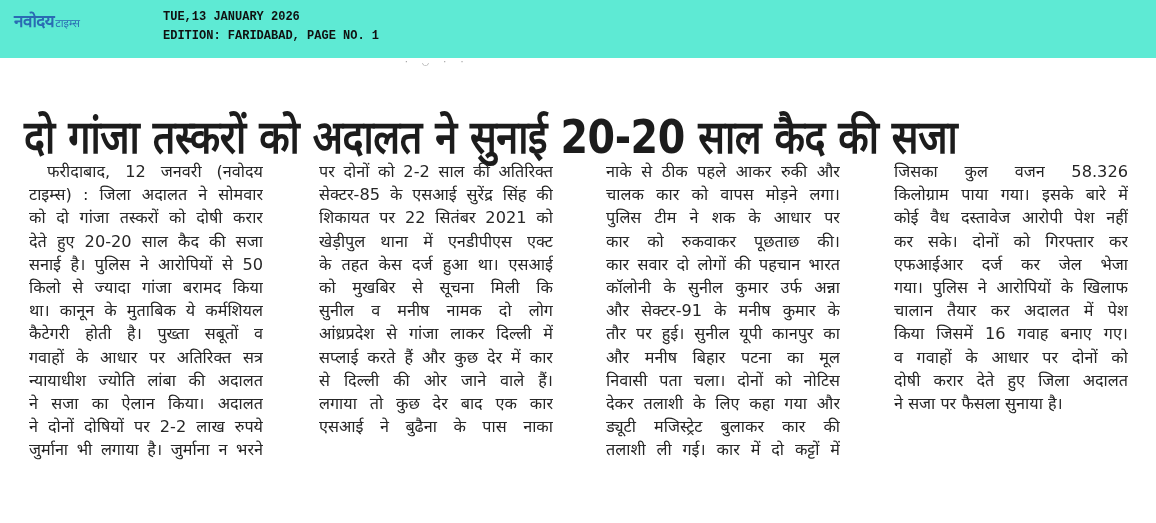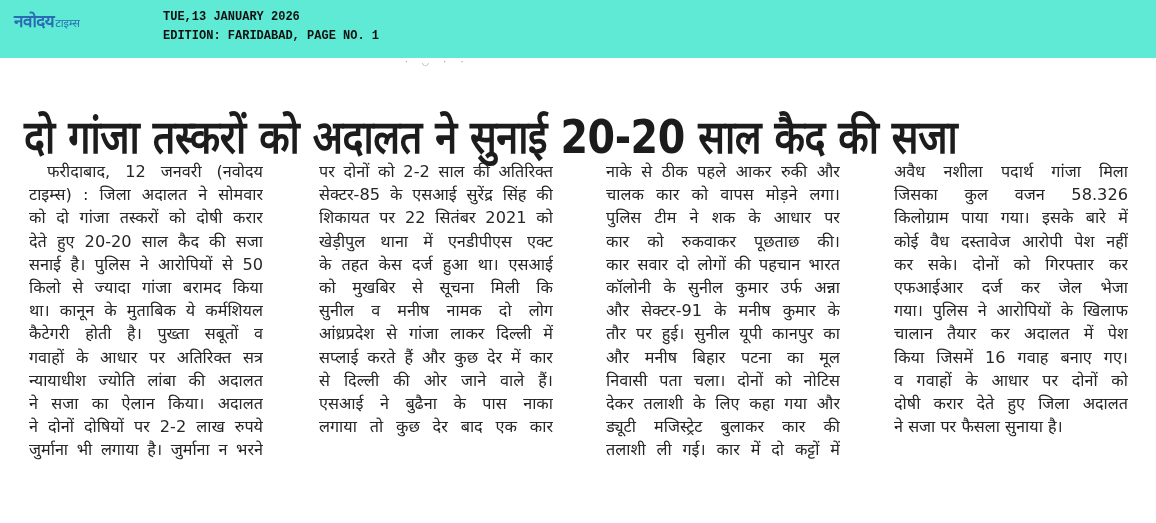--- a/index.html
+++ b/index.html
@@ -158,22 +158,22 @@
       <span class="ln">पर दोनों को 2-2 साल की अतिरिक्त</span>
       <span class="ln">सेक्टर-85 के एसआई सुरेंद्र सिंह की</span>
       <span class="ln">शिकायत पर 22 सितंबर 2021 को</span>
       <span class="ln">खेड़ीपुल थाना में एनडीपीएस एक्ट</span>
       <span class="ln">के तहत केस दर्ज हुआ था। एसआई</span>
       <span class="ln">को मुखबिर से सूचना मिली कि</span>
       <span class="ln">सुनील व मनीष नामक दो लोग</span>
       <span class="ln">आंध्रप्रदेश से गांजा लाकर दिल्ली में</span>
       <span class="ln">सप्लाई करते हैं और कुछ देर में कार</span>
       <span class="ln">से दिल्ली की ओर जाने वाले हैं।</span>
+      <span class="ln">लगाया तो कुछ देर बाद एक कार</span>
       <span class="ln">एसआई ने बुढैना के पास नाका</span>
-      <span class="ln">लगाया तो कुछ देर बाद एक कार</span>
     </p>
   </div>
 
   <div class="col" style="left:577px;">
     <p>
       <span class="ln">नाके से ठीक पहले आकर रुकी और</span>
       <span class="ln">चालक कार को वापस मोड़ने लगा।</span>
       <span class="ln">पुलिस टीम ने शक के आधार पर</span>
       <span class="ln">कार को रुकवाकर पूछताछ की।</span>
       <span class="ln">कार सवार दो लोगों की पहचान भारत</span>
@@ -183,21 +183,20 @@
       <span class="ln">और मनीष बिहार पटना का मूल</span>
       <span class="ln">निवासी पता चला। दोनों को नोटिस</span>
       <span class="ln">देकर तलाशी के लिए कहा गया और</span>
       <span class="ln">ड्यूटी मजिस्ट्रेट बुलाकर कार की</span>
       <span class="ln">तलाशी ली गई। कार में दो कट्टों में</span>
     </p>
   </div>
 
   <div class="col" style="left:865px;">
     <p>
-      <span class="ln">अवैध नशीला पदार्थ गांजा मिला</span>
       <span class="ln">जिसका कुल वजन 58.326</span>
       <span class="ln">किलोग्राम पाया गया। इसके बारे में</span>
       <span class="ln">कोई वैध दस्तावेज आरोपी पेश नहीं</span>
       <span class="ln">कर सके। दोनों को गिरफ्तार कर</span>
       <span class="ln">एफआईआर दर्ज कर जेल भेजा</span>
       <span class="ln">गया। पुलिस ने आरोपियों के खिलाफ</span>
       <span class="ln">चालान तैयार कर अदालत में पेश</span>
       <span class="ln">किया जिसमें 16 गवाह बनाए गए।</span>
       <span class="ln">व गवाहों के आधार पर दोनों को</span>
       <span class="ln">दोषी करार देते हुए जिला अदालत</span>

